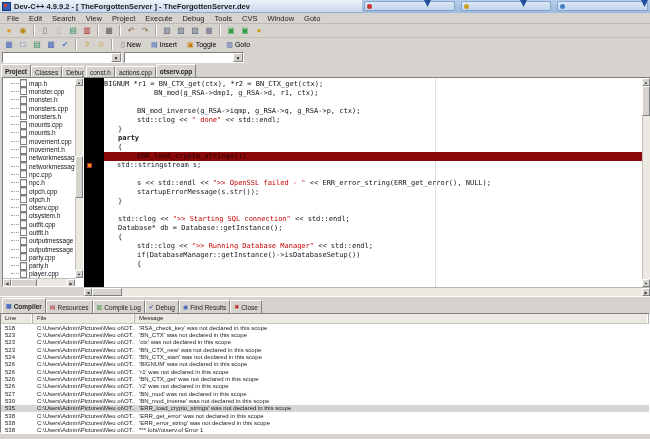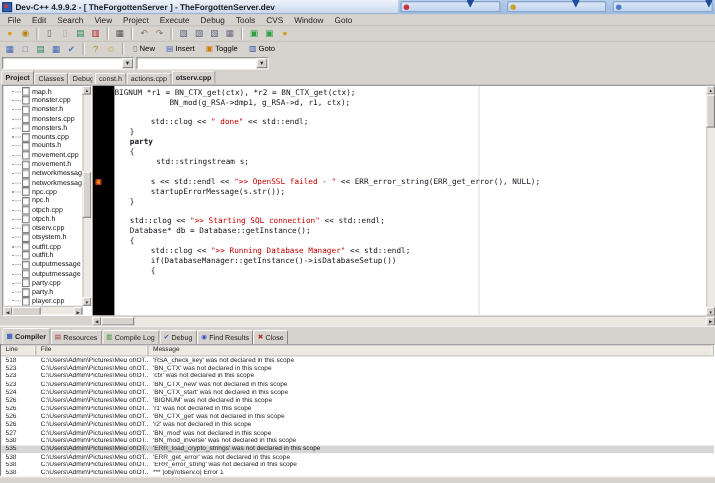--- a/index.html
+++ b/index.html
@@ -389,25 +389,27 @@
       </span>
     </div>
   <div class="editor">
     <div class="gutter"></div>
     <div class="bpdot" id="bpdot" style="display: block; top: 85px;"></div>
     <div class="codewrap" id="codewrap">
       <div class="marginline"></div>
     <div class="cline" style=""><span class="tc">BIGNUM *r1 = BN_CTX_get(ctx), *r2 = BN_CTX_get(ctx);</span></div>
         <div class="cline" style="padding-left: 50px;"><span class="tc">BN_mod(g_RSA-&gt;dmp1, g_RSA-&gt;d, r1, ctx);</span></div>
         <div class="cline" style="padding-left: 6px;"></div>
+        <div class="cline" style="padding-left: 33px;"><span class="tc">BN_mod_inverse(g_RSA-&gt;iqmp, g_RSA-&gt;q, g_RSA-&gt;p, ctx);</span></div>
         <div class="cline" style="padding-left: 33px;"><span class="tc">std::clog &lt;&lt; </span><span class="ts">" done"</span><span class="tc"> &lt;&lt; std::endl;</span></div>
         <div class="cline" style="padding-left: 14px;"><span class="tc">}</span></div>
         <div class="cline" style="padding-left: 14px;"><span class="tk">party</span></div>
         <div class="cline" style="padding-left: 14px;"><span class="tc">{</span></div>
-        <div class="cline" style="padding-left: 38px;"><span class="tc">std::stringstream s;</span></div>
+        <div class="cline hl" style="padding-left: 33px;"><span class="tc">ERR_load_crypto_strings();</span></div>
+        <div class="cline" style="padding-left: 13px;"><span class="tc">std::stringstream s;</span></div>
         <div class="cline" style="padding-left: 6px;"></div>
         <div class="cline" style="padding-left: 33px;"><span class="tc">s &lt;&lt; std::endl &lt;&lt; </span><span class="ts">"&gt;&gt; OpenSSL failed - "</span><span class="tc"> &lt;&lt; ERR_error_string(ERR_get_error(), NULL);</span></div>
         <div class="cline" style="padding-left: 33px;"><span class="tc">startupErrorMessage(s.str());</span></div>
         <div class="cline" style="padding-left: 14px;"><span class="tc">}</span></div>
         <div class="cline" style="padding-left: 6px;"></div>
         <div class="cline" style="padding-left: 14px;"><span class="tc">std::clog &lt;&lt; </span><span class="ts">"&gt;&gt; Starting SQL connection"</span><span class="tc"> &lt;&lt; std::endl;</span></div>
         <div class="cline" style="padding-left: 14px;"><span class="tc">Database* db = Database::getInstance();</span></div>
         <div class="cline" style="padding-left: 14px;"><span class="tc">{</span></div>
         <div class="cline" style="padding-left: 33px;"><span class="tc">std::clog &lt;&lt; </span><span class="ts">"&gt;&gt; Running Database Manager"</span><span class="tc"> &lt;&lt; std::endl;</span></div>
         <div class="cline" style="padding-left: 33px;"><span class="tc">if(DatabaseManager::getInstance()-&gt;isDatabaseSetup())</span></div>

